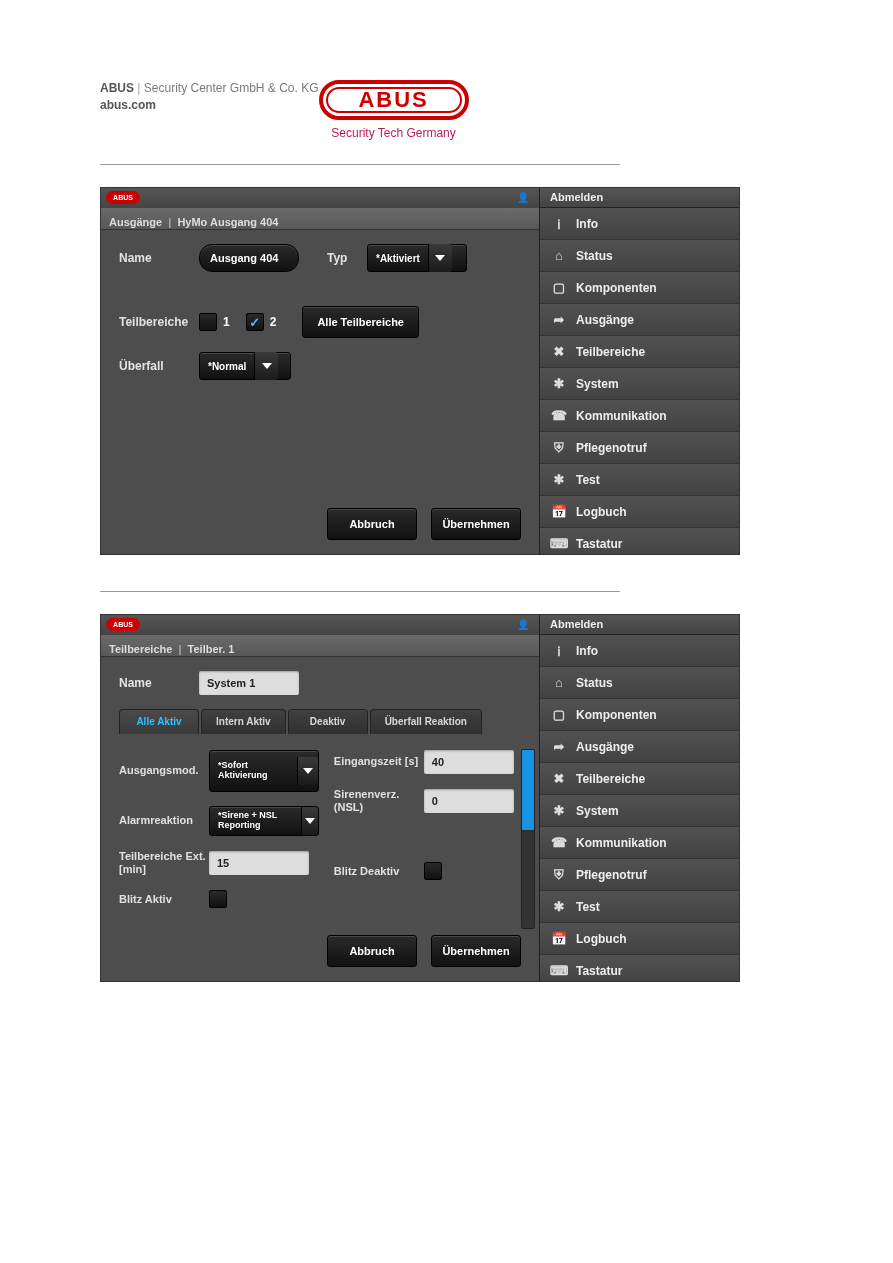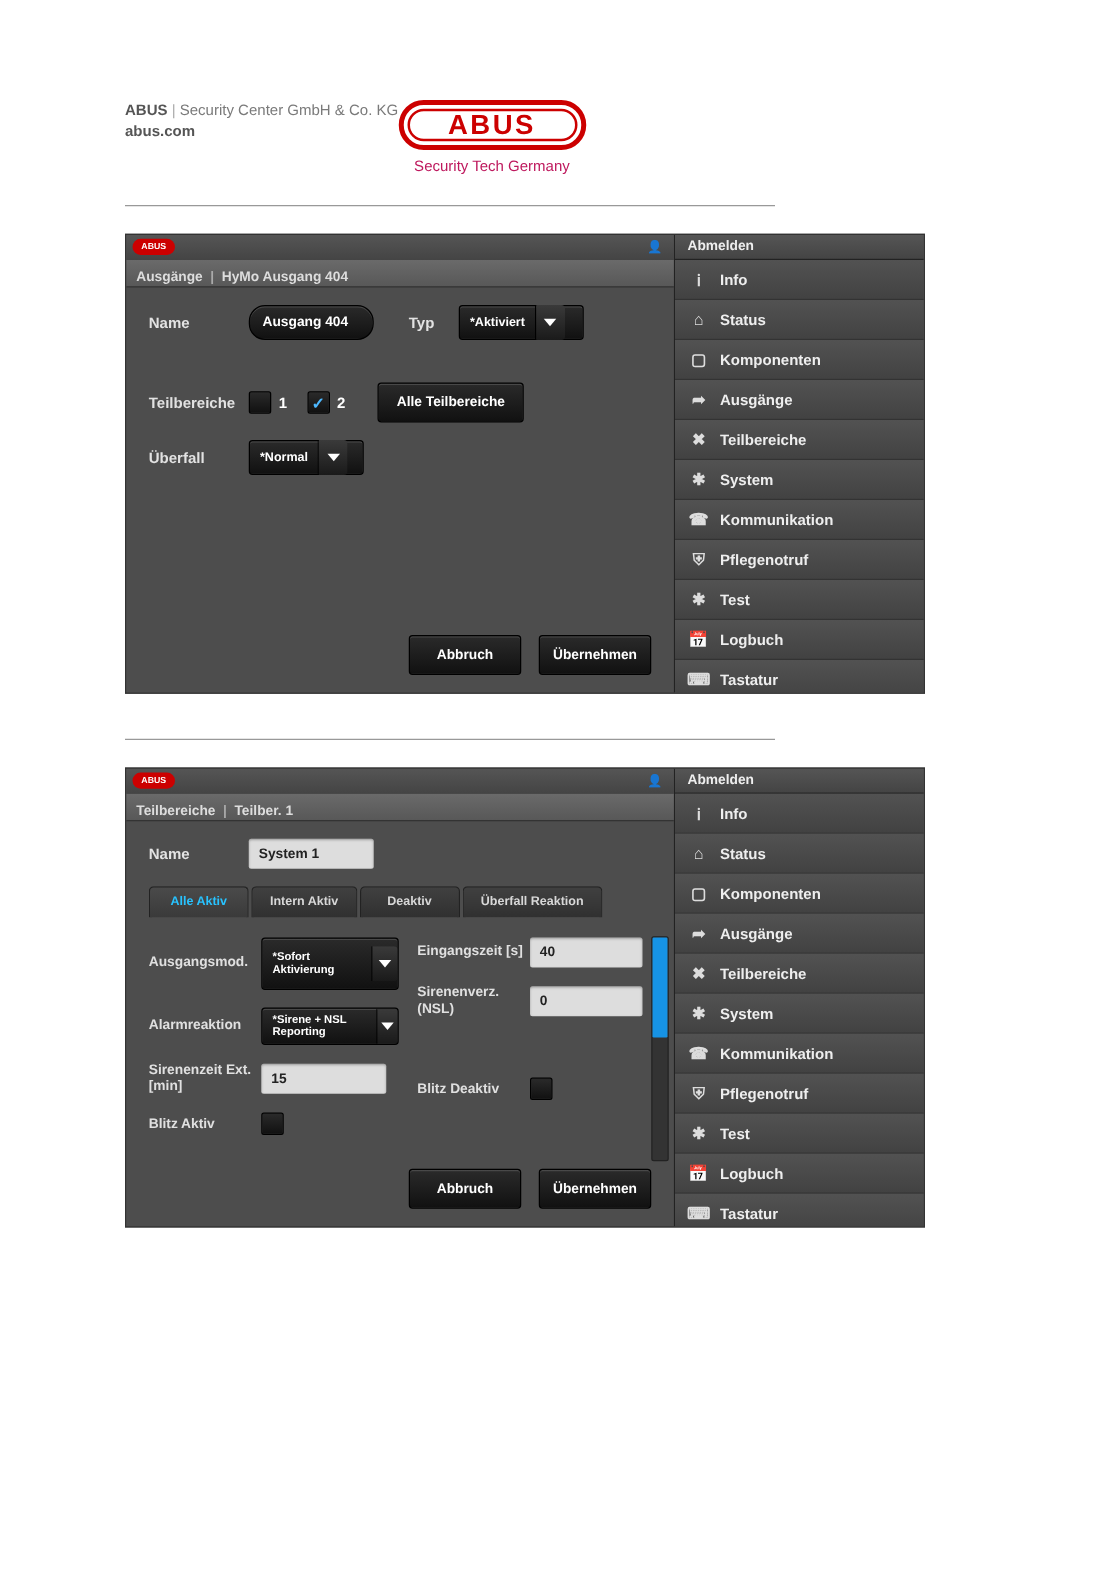--- a/index.html
+++ b/index.html
@@ -201,21 +201,21 @@
               </div>
             </div>
             <div class="row">
               <div class="lbl-sm">Alarmreaktion</div>
               <div class="select-box" style="width:110px;height:30px;line-height:1.1">
                 <span style="font-size:9px">*Sirene + NSL Reporting</span>
                 <span class="caret"></span>
               </div>
             </div>
             <div class="row">
-              <div class="lbl-sm">Sirenenzeit Ext. [min]</div>
+              <div class="lbl-sm">Teilbereiche Ext. [min]</div>
               <div class="input-light" style="width:100px">15</div>
             </div>
             <div class="row">
               <div class="lbl-sm">Blitz Aktiv</div>
               <span class="checkbox"></span>
             </div>
           </div>
 
           <div style="width:190px">
             <div class="row">

